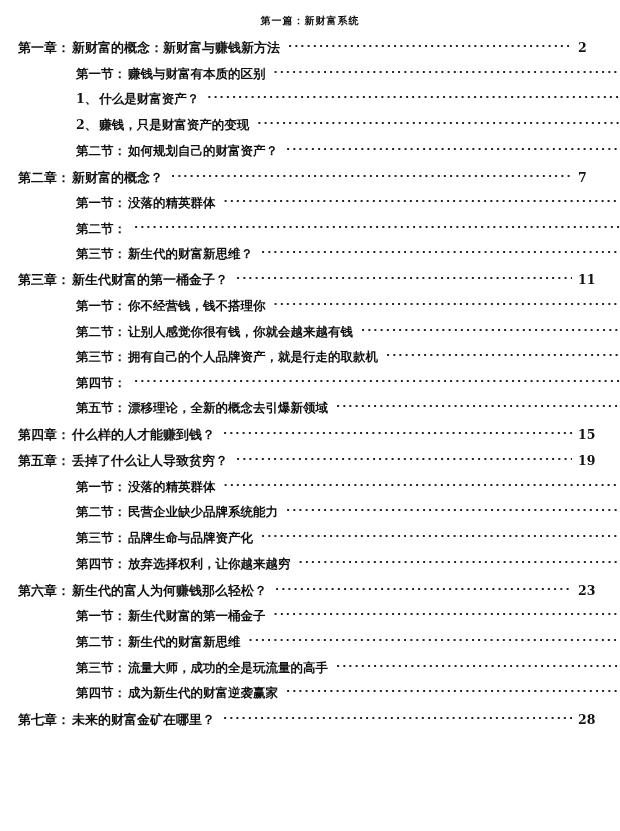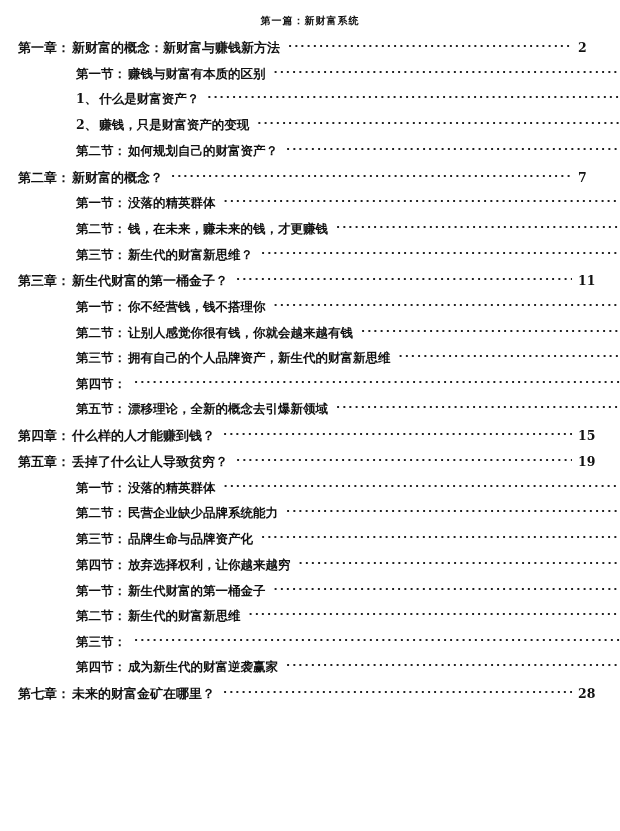--- a/index.html
+++ b/index.html
@@ -144,21 +144,20 @@
 
     <div class="toc-row level-2">
       <span class="toc-label">第一节：</span>
       <span class="toc-title">没落的精英群体</span>
       <span class="toc-leader"></span>
 
     </div>
 
     <div class="toc-row level-2">
       <span class="toc-label">第二节：</span>
-      <span class="toc-title">钱，在未来，赚未来的钱，才更赚钱</span>
       <span class="toc-leader"></span>
 
     </div>
 
     <div class="toc-row level-2">
       <span class="toc-label">第三节：</span>
       <span class="toc-title">新生代的财富新思维？</span>
       <span class="toc-leader"></span>
 
     </div>
@@ -179,21 +178,21 @@
 
     <div class="toc-row level-2">
       <span class="toc-label">第二节：</span>
       <span class="toc-title">让别人感觉你很有钱，你就会越来越有钱</span>
       <span class="toc-leader"></span>
 
     </div>
 
     <div class="toc-row level-2">
       <span class="toc-label">第三节：</span>
-      <span class="toc-title">拥有自己的个人品牌资产，新生代的财富新思维</span>
+      <span class="toc-title">拥有自己的个人品牌资产，就是行走的取款机</span>
       <span class="toc-leader"></span>
 
     </div>
 
     <div class="toc-row level-2">
       <span class="toc-label">第四节：</span>
       <span class="toc-leader"></span>
 
     </div>
 
@@ -239,37 +238,44 @@
 
     </div>
 
     <div class="toc-row level-2">
       <span class="toc-label">第四节：</span>
       <span class="toc-title">放弃选择权利，让你越来越穷</span>
       <span class="toc-leader"></span>
 
     </div>
 
+    <div class="toc-row level-1">
+      <span class="toc-label">第六章：</span>
+      <span class="toc-title">新生代的富人为何赚钱那么轻松？</span>
+      <span class="toc-leader"></span>
+      <span class="toc-page">23</span>
+    </div>
 
     <div class="toc-row level-2">
       <span class="toc-label">第一节：</span>
       <span class="toc-title">新生代财富的第一桶金子</span>
       <span class="toc-leader"></span>
 
     </div>
 
     <div class="toc-row level-2">
       <span class="toc-label">第二节：</span>
       <span class="toc-title">新生代的财富新思维</span>
       <span class="toc-leader"></span>
 
     </div>
 
     <div class="toc-row level-2">
       <span class="toc-label">第三节：</span>
+      <span class="toc-title">流量大师，成功的全是玩流量的高手</span>
       <span class="toc-leader"></span>
 
     </div>
 
     <div class="toc-row level-2">
       <span class="toc-label">第四节：</span>
       <span class="toc-title">成为新生代的财富逆袭赢家</span>
       <span class="toc-leader"></span>
 
     </div>

